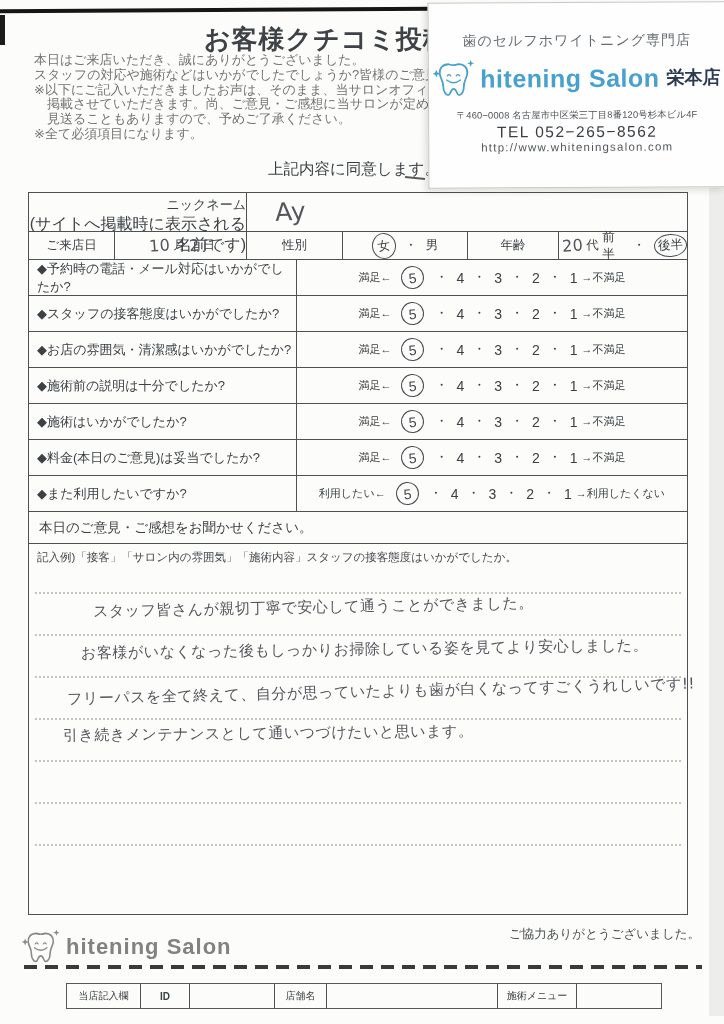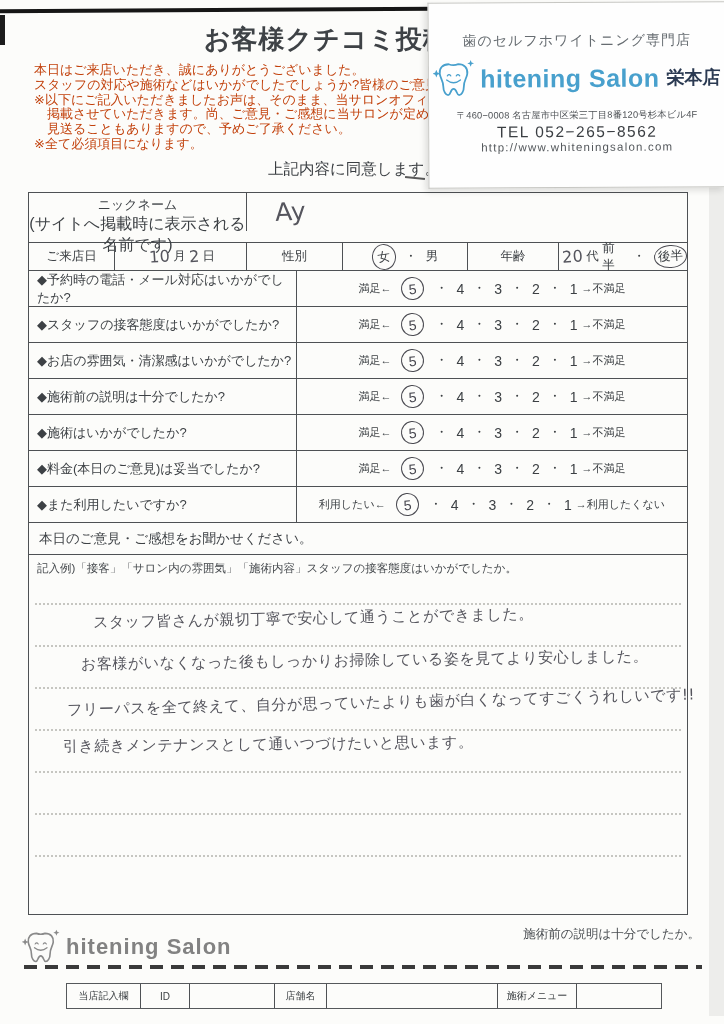--- a/index.html
+++ b/index.html
@@ -7,21 +7,21 @@
         font-family:"Liberation Sans","DejaVu Sans",sans-serif;color:#3d4145;}
   .abs{position:absolute;}
 
   
   #top-scan-line{left:0;top:8px;width:434px;height:4px;background:#161616;transform:rotate(-0.3deg);}
   #left-scan-stub{left:0;top:15px;width:5px;height:30px;background:#1c1c1c;}
   #right-scan-band{right:0;top:186px;width:15px;height:830px;background:#ededeb;}
 
   
   #form-title{left:204px;top:22px;font-size:26px;font-weight:bold;letter-spacing:1px;color:#3e4246;white-space:nowrap;}
-  #intro{left:34px;top:63px;font-size:13px;line-height:14.8px;color:#c2410c;white-space:nowrap;}
+  #intro{left:34px;top:53px;font-size:13px;line-height:14.8px;color:#737373;white-space:nowrap;}
   #intro .indent{padding-left:13px;}
   #agree{left:268px;top:159px;font-size:15.5px;color:#3a3e42;white-space:nowrap;}
   #agree-dash{left:405px;top:177px;width:20px;height:2px;background:#5a5a5a;transform:rotate(6deg);}
 
   
   #card{left:428px;top:2px;width:296px;height:184px;background:#fefefe;border:1px solid #c7c7c3;border-right:none;
         box-shadow:-3px 3px 6px rgba(0,0,0,.12);z-index:5;text-align:center;transform:rotate(-0.3deg);}
   #card .tagline{margin-top:29px;font-size:14px;letter-spacing:1px;color:#666c71;}
   #card .logo-row{margin-top:8px;display:flex;align-items:center;justify-content:center;gap:3px;color:#48a0cd;}
   #card .brand{font-size:25px;font-weight:600;letter-spacing:.5px;}
@@ -33,26 +33,26 @@
 
   
   #main-table{left:28px;top:192px;width:660px;height:723px;border:1.6px solid #4e5154;box-sizing:border-box;}
   .trow{display:flex;border-top:1.4px solid #4e5154;box-sizing:border-box;}
   .trow:first-child{border-top:none;}
   .cell{box-sizing:border-box;}
   .bR{border-right:1.4px solid #4e5154;}
   .cent{display:flex;align-items:center;justify-content:center;}
 
   #rowA{height:38px;}
-  #rowA .c1{width:218px;text-align:center;padding-top:3px;}
+  #rowA .c1{width:218px;text-align:right;padding-top:3px;}
   #rowA .l1{font-size:13px;}
   #rowA .l2{font-size:16px;}
   #rowA .c2{flex:1;display:flex;align-items:center;}
 
-  #rowB{height:28px;font-size:12.5px;margin-top:11px;}
+  #rowB{height:28px;font-size:12.5px;}
   #rowB .w1{width:86px;} #rowB .w2{width:132px;} #rowB .w3{width:96px;}
   #rowB .w4{width:125px;} #rowB .w5{width:91px;} #rowB .w6{flex:1;}
 
   #rowC{height:32px;align-items:center;font-size:13.5px;padding-left:12px;}
 
   .qrow{height:36px;}
   .qcell{width:268px;display:flex;align-items:center;padding-left:8px;font-size:13px;}
   .rcell{flex:1;display:flex;align-items:center;justify-content:center;font-size:14px;color:#3c4044;}
   .rend{font-size:11px;margin:0 4px;}
   .dot{margin:0 9px;font-size:12px;}
@@ -80,21 +80,21 @@
 
   
   #footer-logo{left:22px;top:928px;display:flex;align-items:center;gap:4px;color:#8a8a8a;}
   #footer-logo .brand{font-size:22px;font-weight:600;letter-spacing:1px;color:#828282;}
   #thanks{right:24px;top:926px;font-size:12.5px;color:#4a4e52;}
   #cut-line{left:24px;top:965px;width:678px;height:4px;
             background:repeating-linear-gradient(90deg,#3a3a3a 0 13px,transparent 13px 21px);}
   #office-table{left:18px;top:983px;width:596px;height:26px;border:1.4px solid #55585b;box-sizing:border-box;
                 display:flex;font-size:10px;color:#3c4043;margin-left:48px;}
   #office-table .cell{display:flex;align-items:center;justify-content:center;}
-  #office-table .o1{width:74px;} #office-table .o2{width:49px;} #office-table .o3{width:85px;}
+  #office-table .o1{width:74px;} #office-table .o2{width:49px;font-weight:bold;} #office-table .o3{width:85px;}
   #office-table .o4{width:52px;} #office-table .o5{width:171px;} #office-table .o6{width:79px;}
   #office-table .o7{flex:1;}
 </style>
 </head>
 <body>
 
 <svg width="0" height="0" style="position:absolute">
   <symbol id="tooth-sym" viewBox="0 0 64 58">
     <path d="M23 8 C14 8 9 14 10 22 C11 29 15 32 15 40 C15 48 19 53 22 53 C26 53 25 44 30 44 C35 44 34 53 38 53 C41 53 45 48 45 40 C45 32 49 29 50 22 C51 14 46 8 37 8 C32 10 28 10 23 8 Z" fill="none" stroke="currentColor" stroke-width="2.6" stroke-linejoin="round"></path>
     <path d="M21 25 q2.5 -3.5 5 0" fill="none" stroke="currentColor" stroke-width="1.8" stroke-linecap="round"></path>
@@ -313,21 +313,21 @@
     </div>
 
   </div>
 
   <div class="abs" id="footer-logo">
     <svg class="tooth" style="width:40px;height:37px">
         <use href="#tooth-sym"></use>
       </svg>
     <span class="brand">hitening Salon</span>
   </div>
-  <div class="abs" id="thanks">施術前の説明は十分でしたか。</div>
+  <div class="abs" id="thanks">ご協力ありがとうございました。</div>
   <div class="abs" id="cut-line"></div>
 
   <div class="abs" id="office-table">
     <div class="cell bR o1">当店記入欄</div>
     <div class="cell bR o2">ID</div>
     <div class="cell bR o3"></div>
     <div class="cell bR o4">店舗名</div>
     <div class="cell bR o5"></div>
     <div class="cell bR o6">施術メニュー</div>
     <div class="cell o7"></div>

